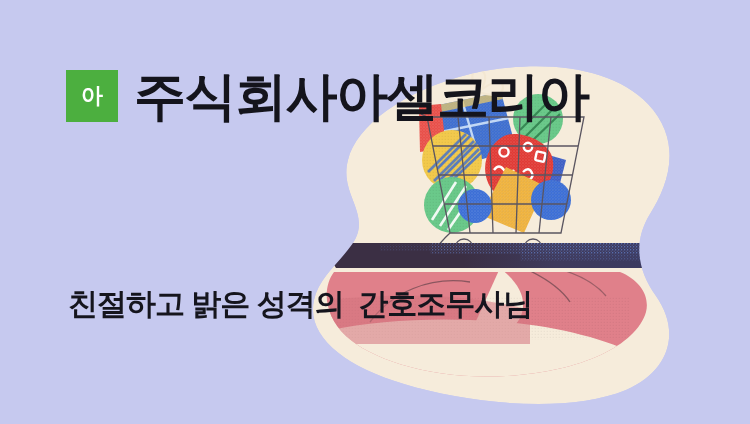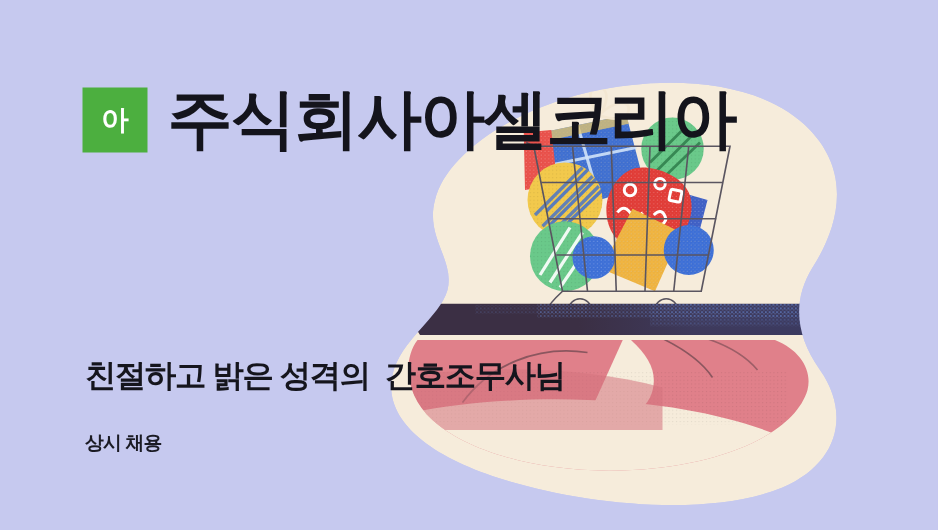--- a/index.html
+++ b/index.html
@@ -55,21 +55,21 @@
     white-space:nowrap;
   }
 
   
   .copy{
     position:absolute;
     left:68px;top:286px;
     z-index:5;
   }
   .headline{
-    font-size:25px;
+    font-size:30px;
     font-weight:700;
     color:#15151d;
     letter-spacing:-1px;
     line-height:1.2;
     white-space:pre;
     margin:0;
   }
   .subline{
     font-size:15px;
     font-weight:700;
@@ -312,16 +312,15 @@
 
   <div class="header-row">
     <div class="badge" style="background: rgb(76, 175, 63); color: rgb(255, 255, 255);">
       <span>아</span>
     </div>
     <div class="company-name">주식회사아셀코리아</div>
   </div>
 
   <div class="copy">
     <p class="headline">친절하고 밝은 성격의  간호조무사님</p>
-    <p class="subline">상시 채용</p>
   </div>
 
 </div>
 
 </body></html>

